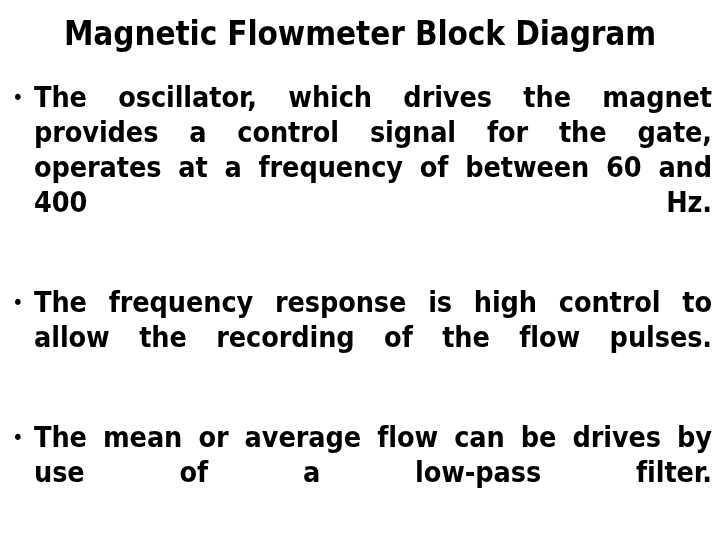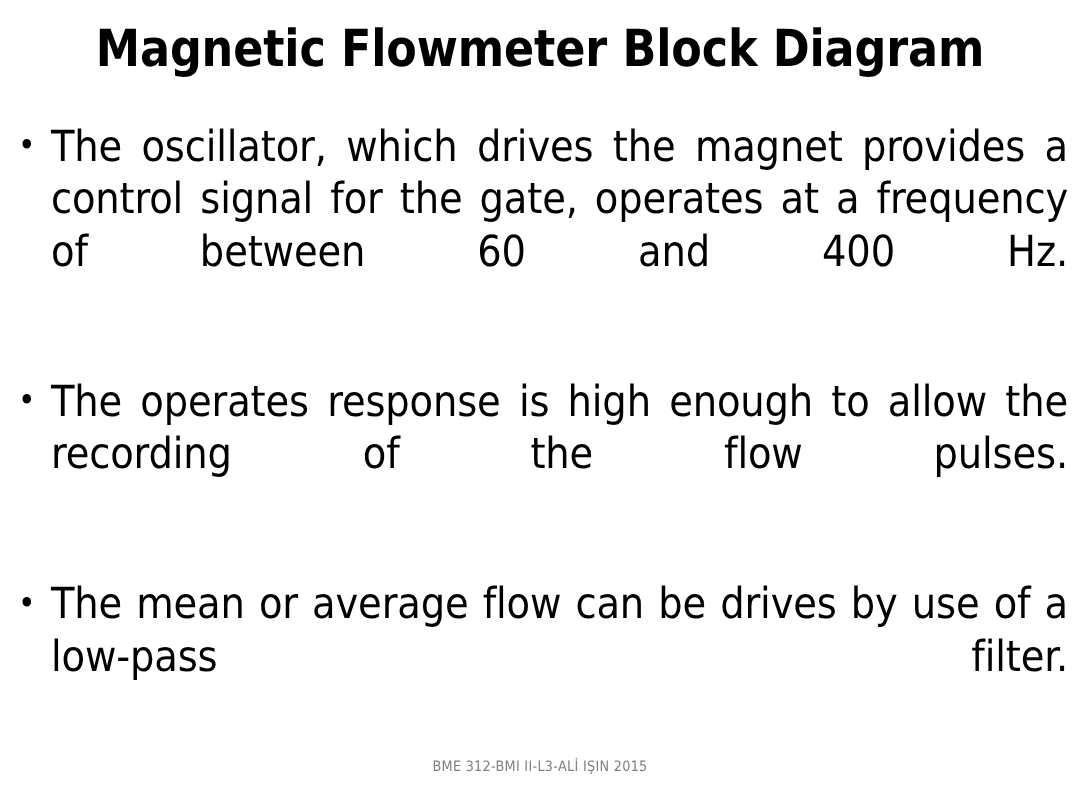--- a/index.html
+++ b/index.html
@@ -78,20 +78,21 @@
     top: 0;
     width: 18px;
     line-height: 35px;
     font-size: 22px;
     color: #000000;
     text-align: left;
   }
 
   .bullet-text {
     display: block;
+    font-weight: bold;
   }
 
   
   .bullet-text::after {
     content: "";
     display: inline-block;
     width: 100%;
     height: 0;
   }
 
@@ -118,26 +119,25 @@
   <div class="body-area">
     <ul class="bullet-list">
 
       <li class="bullet-item">
         <span class="bullet-marker">•</span>
         <span class="bullet-text">The oscillator, which drives the magnet provides a control signal for the gate, operates at a frequency of between 60 and 400 Hz.</span>
       </li>
 
       <li class="bullet-item">
         <span class="bullet-marker">•</span>
-        <span class="bullet-text">The operates response is high enough to allow the recording of the flow pulses.</span>
+        <span class="bullet-text">The frequency response is high control to allow the recording of the flow pulses.</span>
       </li>
 
       <li class="bullet-item">
         <span class="bullet-marker">•</span>
         <span class="bullet-text">The mean or average flow can be drives by use of a low-pass filter.</span>
       </li>
 
     </ul>
   </div>
 
-  <div class="slide-footer">BME 312-BMI II-L3-ALİ IŞIN 2015</div>
 
 </div>
 
 </body></html>

